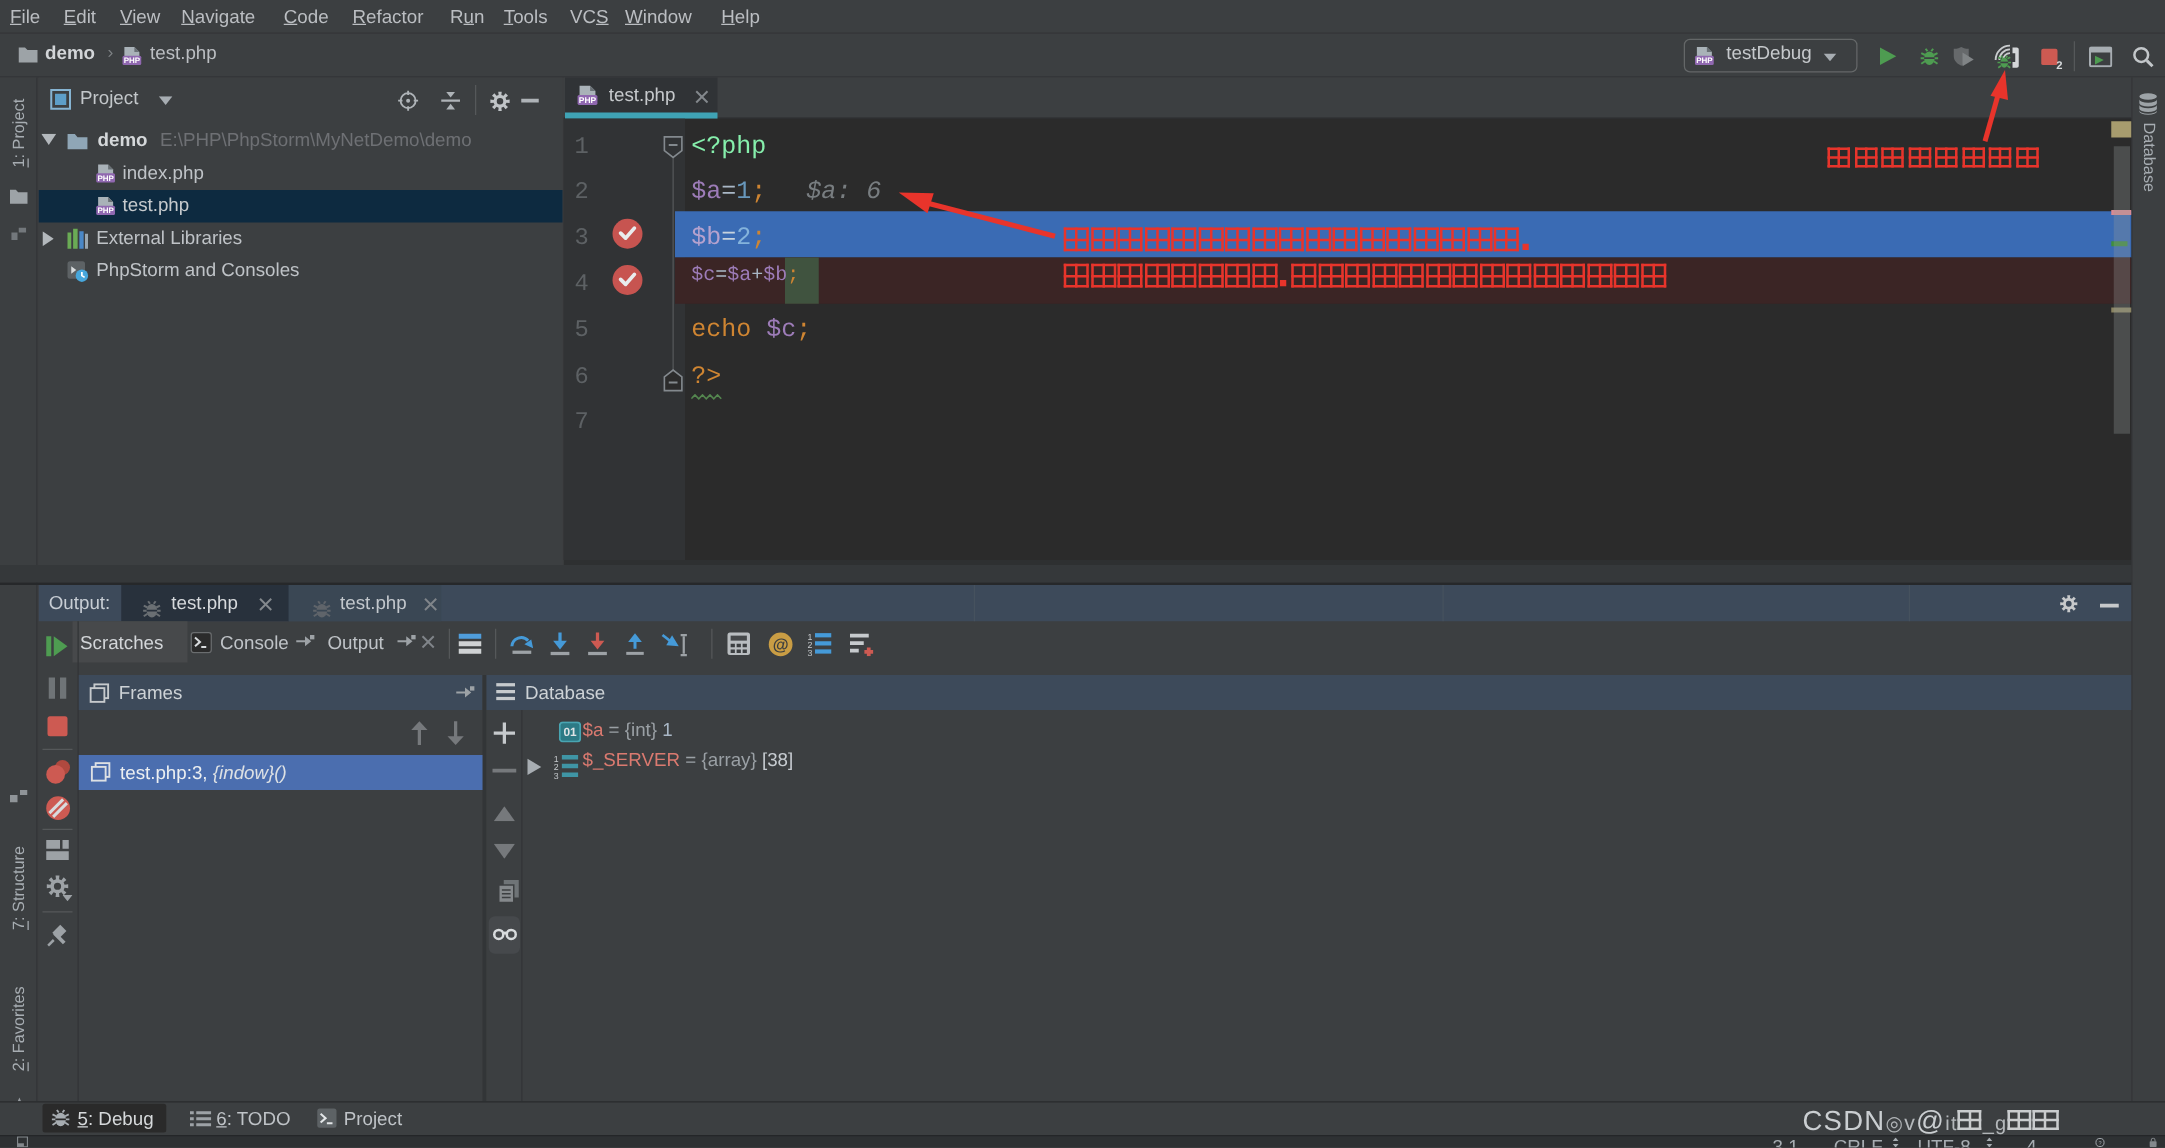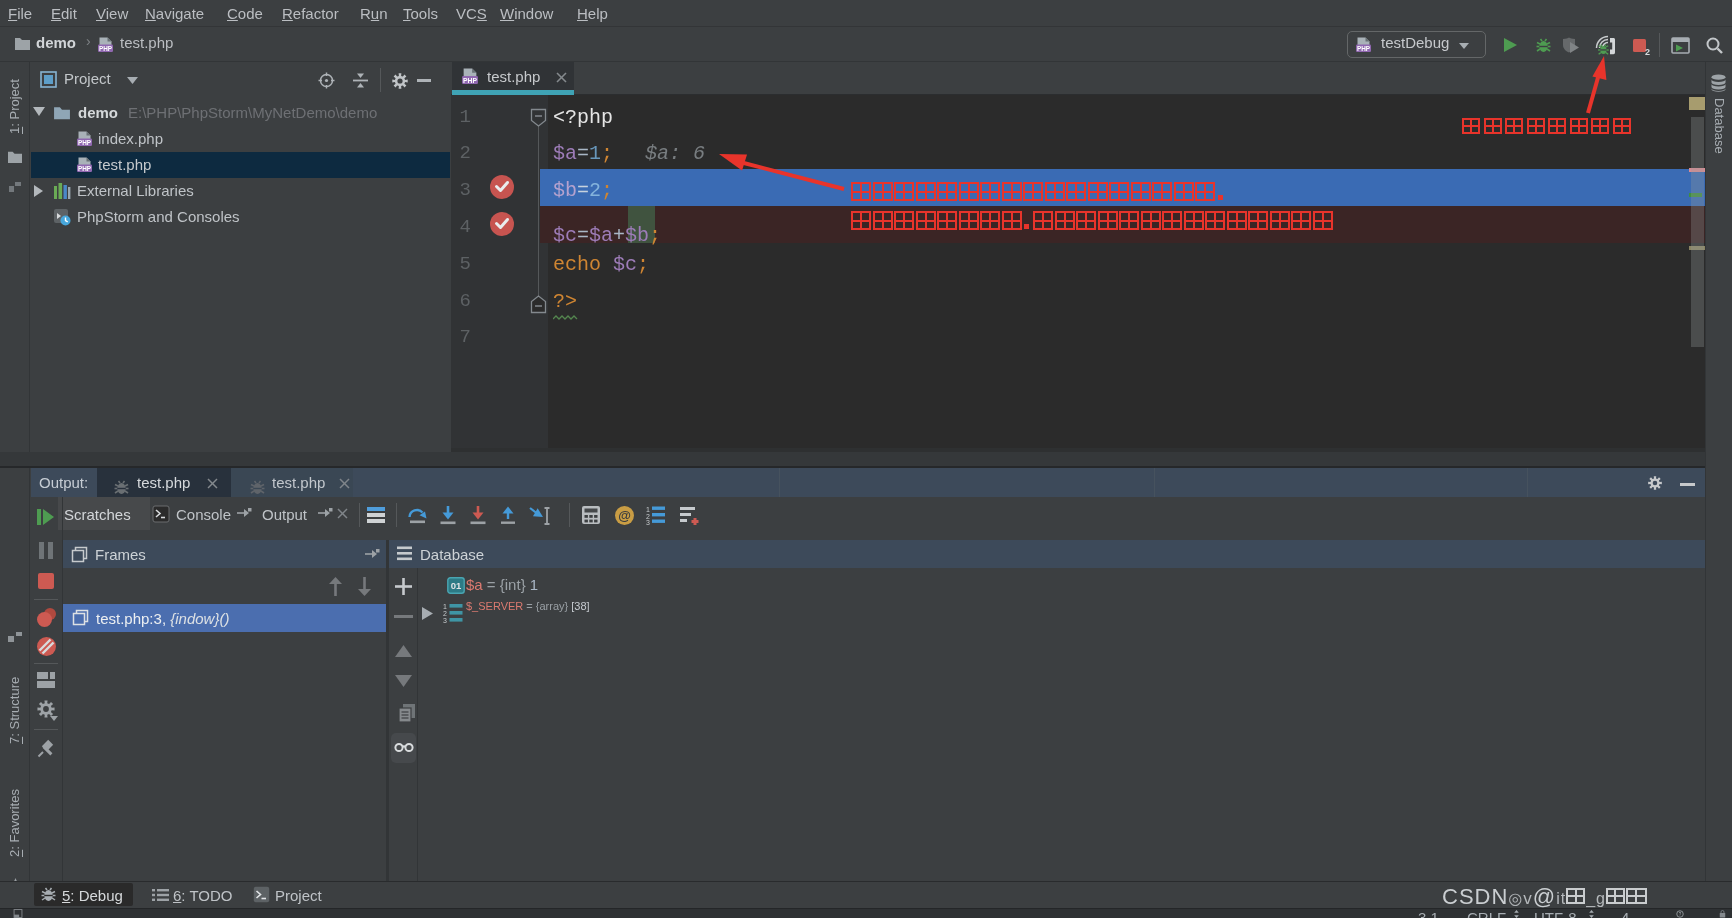--- a/index.html
+++ b/index.html
@@ -248,25 +248,25 @@
     <div class="abs" style="left:540px;top:169px;width:1165px;height:37px;background:#3a6bb4"></div>
     <div class="abs" style="left:540px;top:206px;width:1165px;height:37px;background:#3b2525"></div>
     <div class="abs" style="left:628px;top:206px;width:27px;height:37px;background:#40533f"></div>
     <div class="abs mono" style="left:440px;top:99px;width:31px;text-align:right;font-size:19px;line-height:37px;color:#5d6164">1</div>
     <div class="abs mono" style="left:440px;top:135px;width:31px;text-align:right;font-size:19px;line-height:37px;color:#5d6164">2</div>
     <div class="abs mono" style="left:440px;top:172px;width:31px;text-align:right;font-size:19px;line-height:37px;color:#5d6164">3</div>
     <div class="abs mono" style="left:440px;top:209px;width:31px;text-align:right;font-size:19px;line-height:37px;color:#5d6164">4</div>
     <div class="abs mono" style="left:440px;top:246px;width:31px;text-align:right;font-size:19px;line-height:37px;color:#5d6164">5</div>
     <div class="abs mono" style="left:440px;top:283px;width:31px;text-align:right;font-size:19px;line-height:37px;color:#5d6164">6</div>
     <div class="abs mono" style="left:440px;top:319px;width:31px;text-align:right;font-size:19px;line-height:37px;color:#5d6164">7</div>
-    <div class="abs mono" style="left:553px;top:99px;font-size:20px;line-height:37px;white-space:pre"><span style="color:#e5e5e5">&lt;?php</span></div>
+    <div class="abs mono" style="left:553px;top:99px;font-size:20px;line-height:37px;white-space:pre"><span style="color:#86efac">&lt;?php</span></div>
     <div class="abs mono" style="left:553px;top:135px;font-size:20px;line-height:37px;white-space:pre"><span style="color:#9d7cb8">$a</span><span style="color:#a9b7c6">=</span><span style="color:#6897bb">1</span><span style="color:#cf8532">;</span></div>
     <div class="abs mono" style="left:645px;top:135px;font-size:20px;line-height:37px;font-style:italic;color:#787d80">$a: 6</div>
     <div class="abs mono" style="left:553px;top:172px;font-size:20px;line-height:37px;white-space:pre"><span style="color:#b5a2ce">$b</span><span style="color:#c6d2de">=</span><span style="color:#84b3dc">2</span><span style="color:#cf8532">;</span></div>
-    <div class="abs mono" style="left:553px;top:217px;font-size:20px;line-height:37px;white-space:pre"><span style="color:#9d7cb8">$c</span><span style="color:#a9b7c6">=</span><span style="color:#9d7cb8">$a</span><span style="color:#a9b7c6">+</span><span style="color:#9d7cb8">$b</span><span style="color:#cf8532">;</span></div>
+    <div class="abs mono" style="left:553px;top:202px;font-size:16px;line-height:37px;white-space:pre"><span style="color:#9d7cb8">$c</span><span style="color:#a9b7c6">=</span><span style="color:#9d7cb8">$a</span><span style="color:#a9b7c6">+</span><span style="color:#9d7cb8">$b</span><span style="color:#cf8532">;</span></div>
     <div class="abs mono" style="left:553px;top:246px;font-size:20px;line-height:37px;white-space:pre"><span style="color:#cf8532">echo</span> <span style="color:#9d7cb8">$c</span><span style="color:#cf8532">;</span></div>
     <div class="abs mono" style="left:553px;top:283px;font-size:20px;line-height:37px;white-space:pre"><span style="color:#cf8532">?&gt;</span></div>
     <svg class="abs" style="left:553px;top:315px" width="26" height="5" viewBox="0 0 26 5">
       <polyline points="0,4 3,1 6,4 9,1 12,4 15,1 18,4 21,1 24,4" fill="none" stroke="#54864f" stroke-width="1.3"></polyline>
     </svg>
     <svg class="abs" style="left:489px;top:174px" width="26" height="26" viewBox="0 0 26 26">
       <circle cx="13" cy="13" r="12" fill="#c75450"></circle>
       <path d="M7.5 12.5 l4 4 7-8" fill="none" stroke="#e9ecee" stroke-width="3" stroke-linecap="round" stroke-linejoin="round"></path>
     </svg>
     <svg class="abs" style="left:489px;top:211px" width="26" height="26" viewBox="0 0 26 26">
@@ -567,21 +567,21 @@
         <text x="0" y="7.4">1</text>
         <text x="0" y="14.4">2</text>
         <text x="0" y="21.4">3</text>
       </g>
       <g fill="#3f95a5">
         <rect x="6.5" y="2" width="13" height="3.6"></rect>
         <rect x="6.5" y="9" width="13" height="3.6"></rect>
         <rect x="6.5" y="16" width="13" height="3.6"></rect>
       </g>
     </svg>
-    <div class="abs" style="left:466px;top:600px;font-size:11px"><span style="color:#db7a70">$_SERVER</span><span style="color:#9aa0a5"> = {array} </span><span style="color:#c6cbd0">[38]</span></div>
+    <div class="abs" style="left:466px;top:600px;font-size:15px"><span style="color:#db7a70">$_SERVER</span><span style="color:#9aa0a5"> = {array} </span><span style="color:#c6cbd0">[38]</span></div>
     <div class="abs" style="left:0;top:881px;width:1732px;height:27px;background:#3c3f41;border-top:1px solid #292b2d"></div>
     <div class="abs" style="left:34px;top:883px;width:99px;height:23px;background:#2a2a2a;border-radius:2px"></div>
     <svg class="abs" style="left:40px;top:886px" width="17" height="17" viewBox="0 0 17 17">
       <g stroke="#a7adb2" stroke-width="1.5" fill="none">
         <line x1="2" y1="5.5" x2="5" y2="7"></line>
         <line x1="15" y1="5.5" x2="12" y2="7"></line>
         <line x1="1.5" y1="9.5" x2="4.5" y2="9.5"></line>
         <line x1="15.5" y1="9.5" x2="12.5" y2="9.5"></line>
         <line x1="2" y1="14" x2="5" y2="12"></line>
         <line x1="15" y1="14" x2="12" y2="12"></line>

